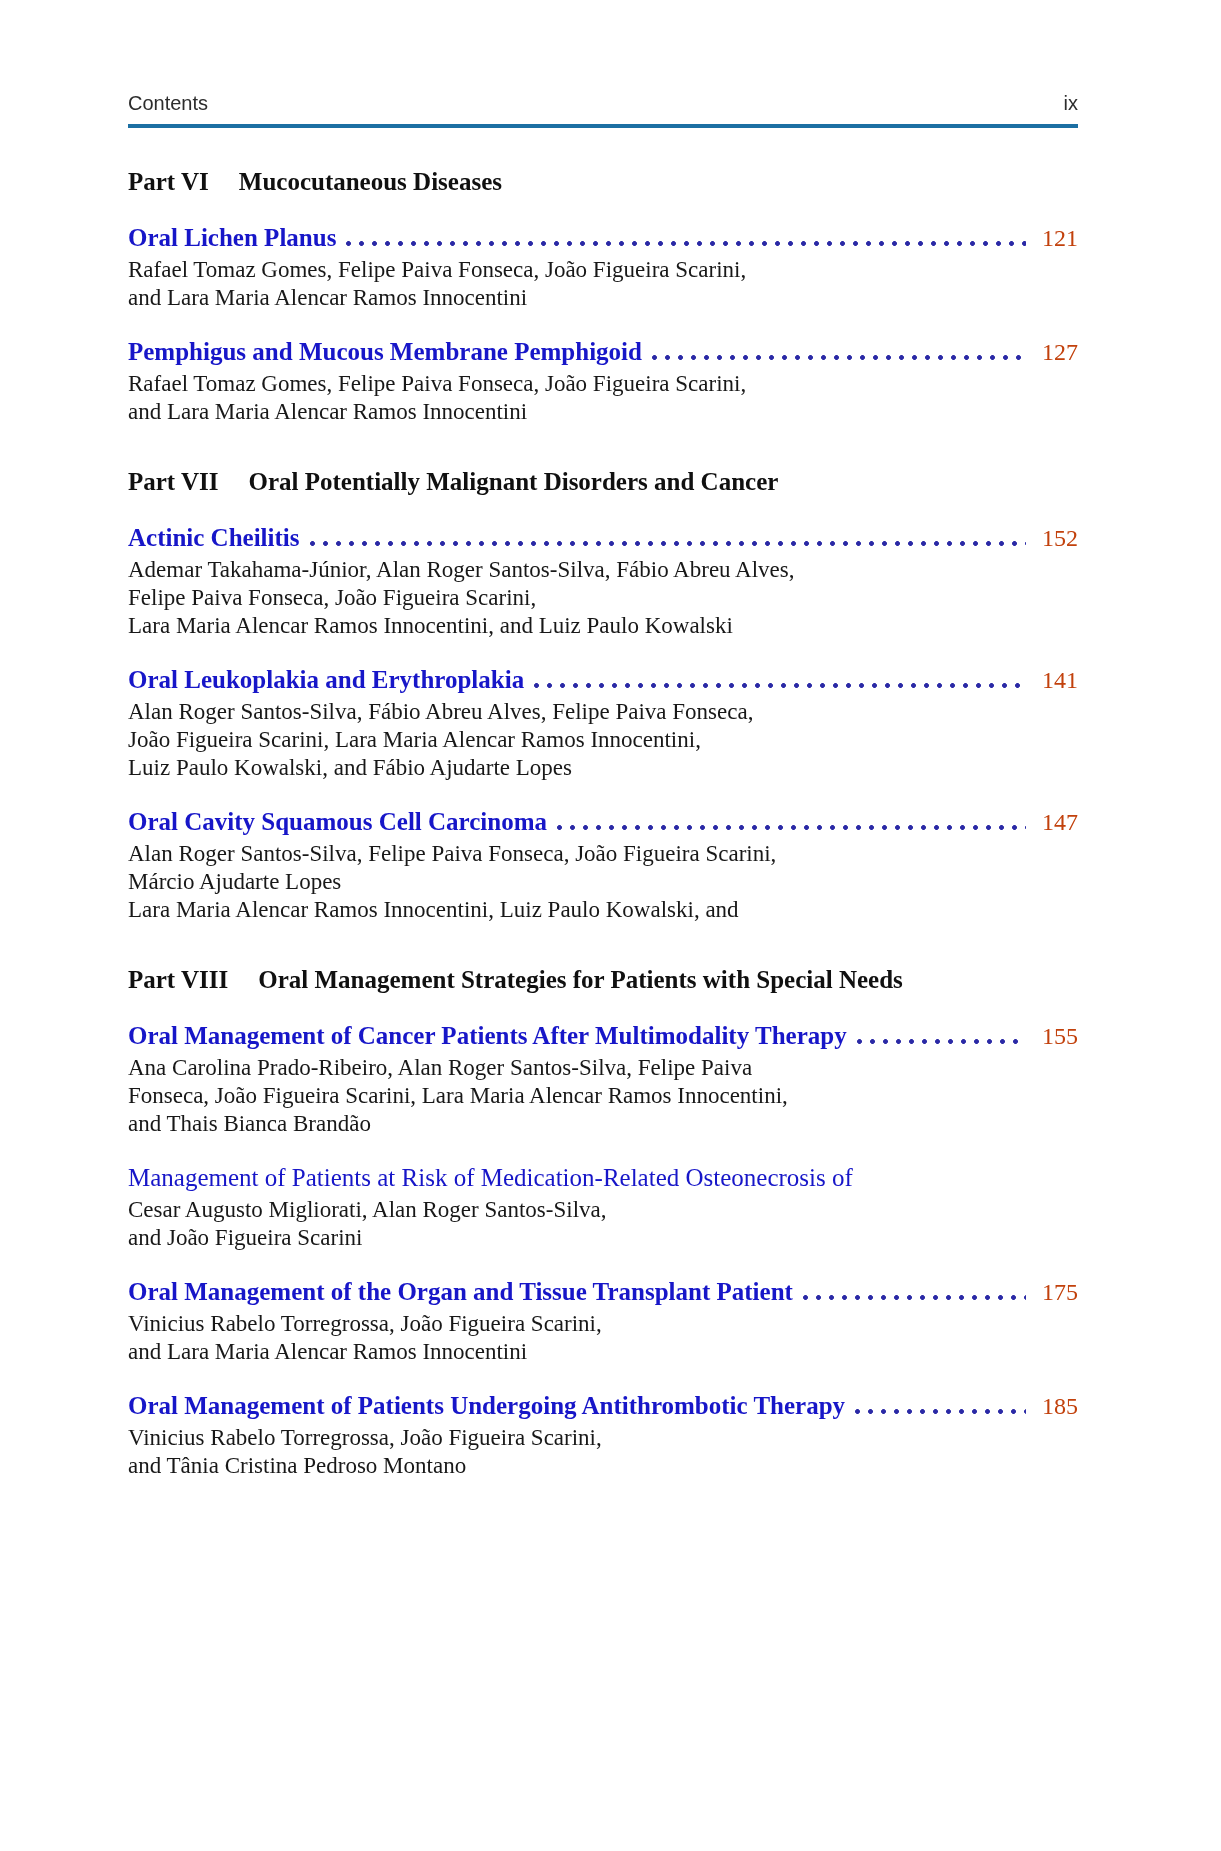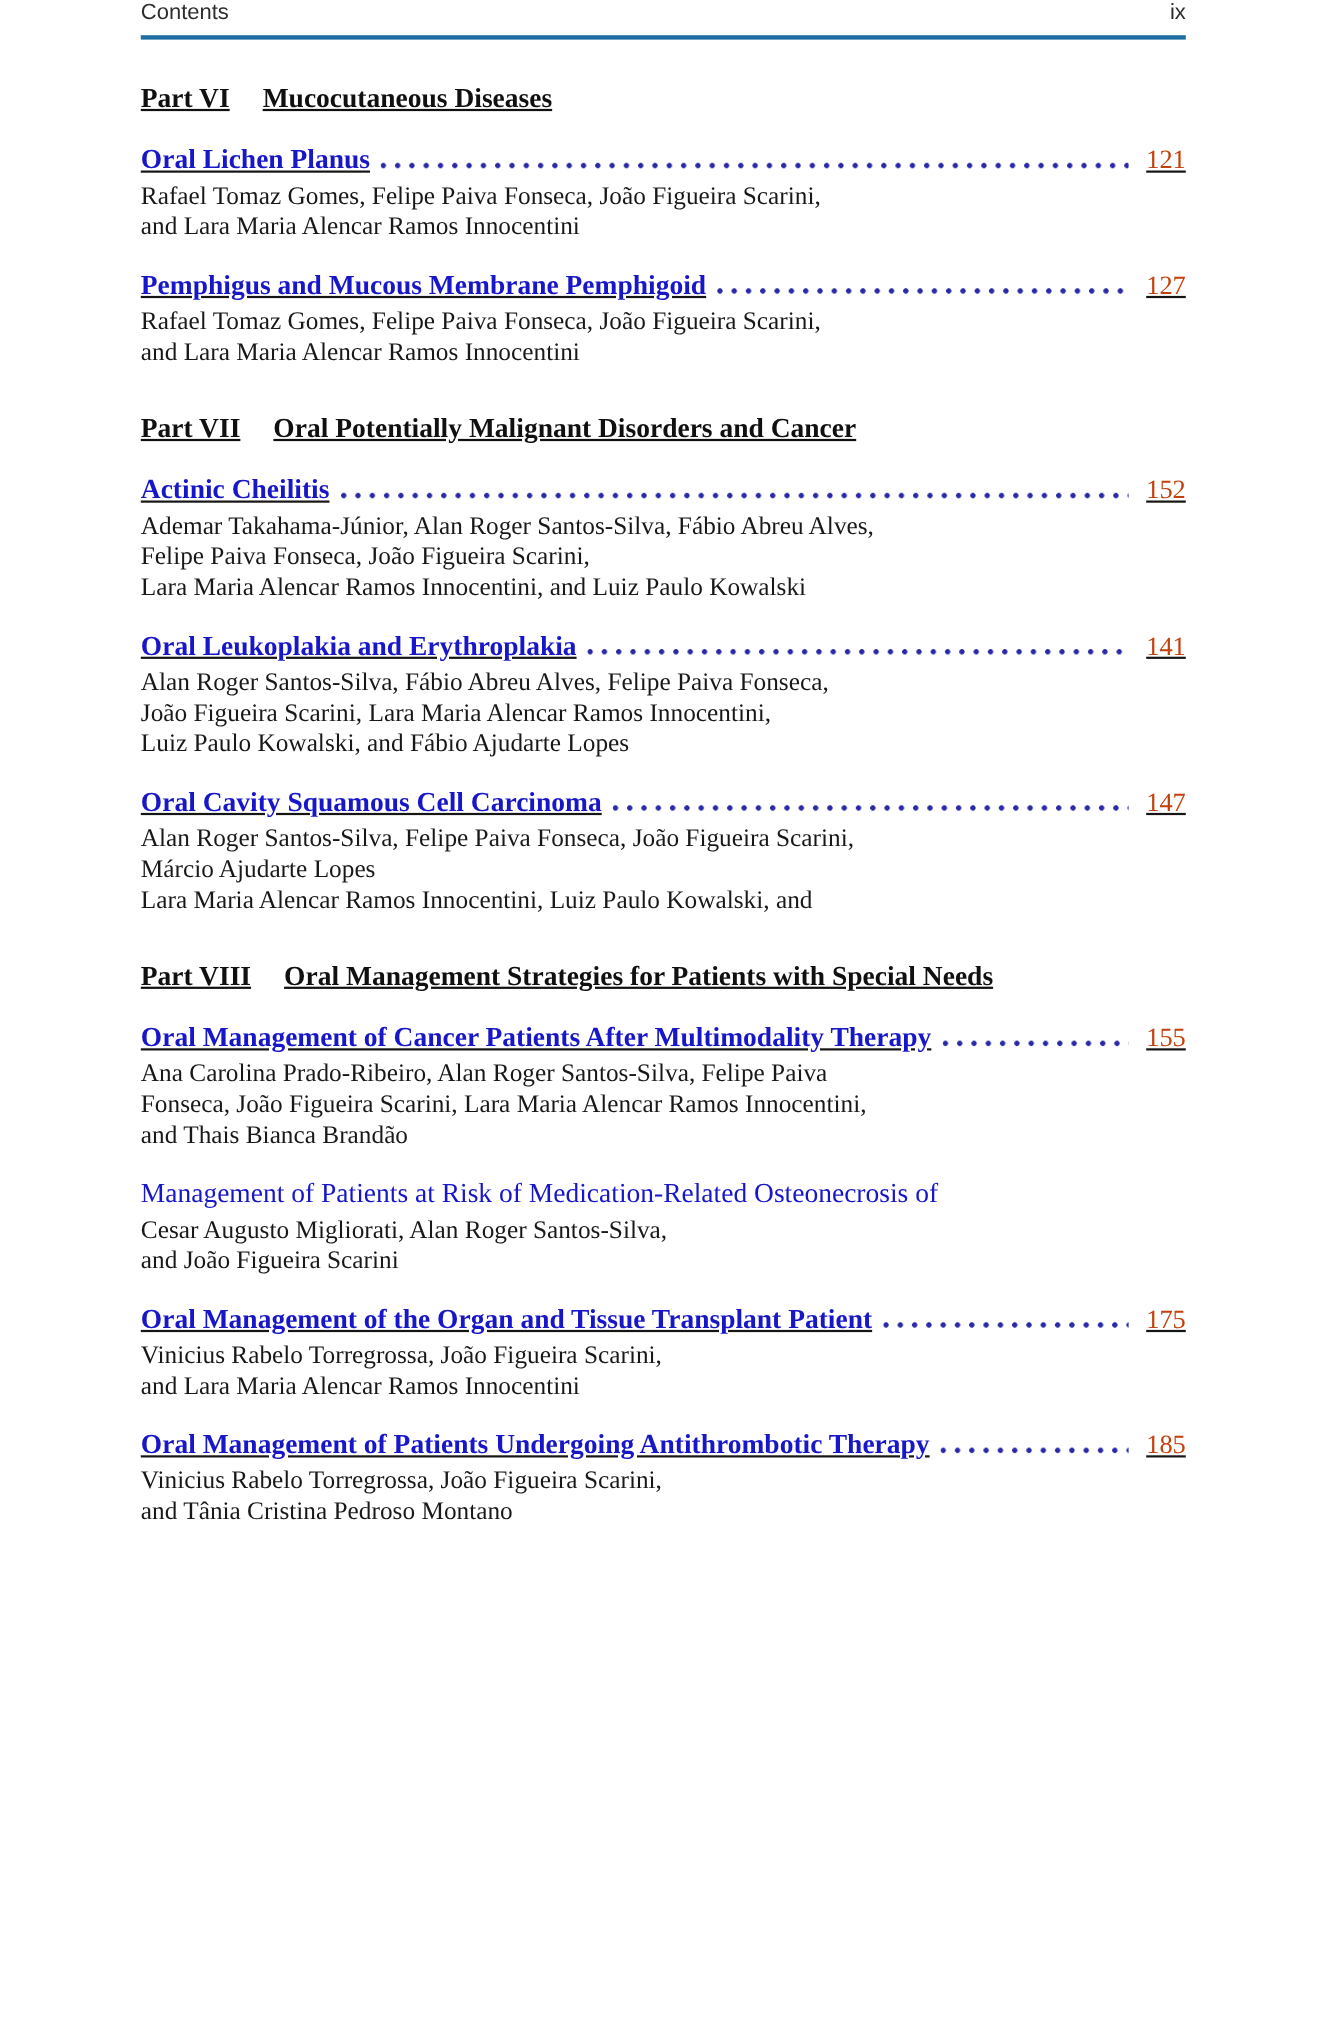--- a/index.html
+++ b/index.html
@@ -10,57 +10,56 @@
     font-family: "Liberation Serif", "DejaVu Serif", serif;
     color: #151515;
     overflow: hidden;
   }
   .content {
     margin-left: 128px;
     width: 950px;
   }
   
   .header-row {
+    padding-top: 92px;
     display: flex;
     justify-content: space-between;
     align-items: baseline;
     font-family: "Liberation Sans", "DejaVu Sans", sans-serif;
     font-size: 20px;
     color: #2d2d2d;
   }
   .rule {
     margin-top: 9px;
     height: 4px;
     background: #1c6fa3;
   }
   
   .part {
     margin-top: 40px;
     font-size: 25px;
     font-weight: bold;
     color: #101010;
     line-height: 32px;
-    text-decoration: underline;
   }
   .part.first { margin-top: 38px; }
   .plabel { margin-right: 30px; }
   
   .chapter { margin-top: 24px; }
   .ctitle-first {
     font-size: 25px;
     font-weight: normal;
     line-height: 32px;
     color: #1716c8;
   }
   .title-line {
     display: flex;
     align-items: baseline;
     font-size: 25px;
     line-height: 32px;
-    text-decoration: underline;
   }
   .ctitle {
     font-weight: bold;
     color: #1716c8;
     white-space: nowrap;
     cursor: pointer;
   }
   .dots {
     flex: 1 1 auto;
     height: 5px;

